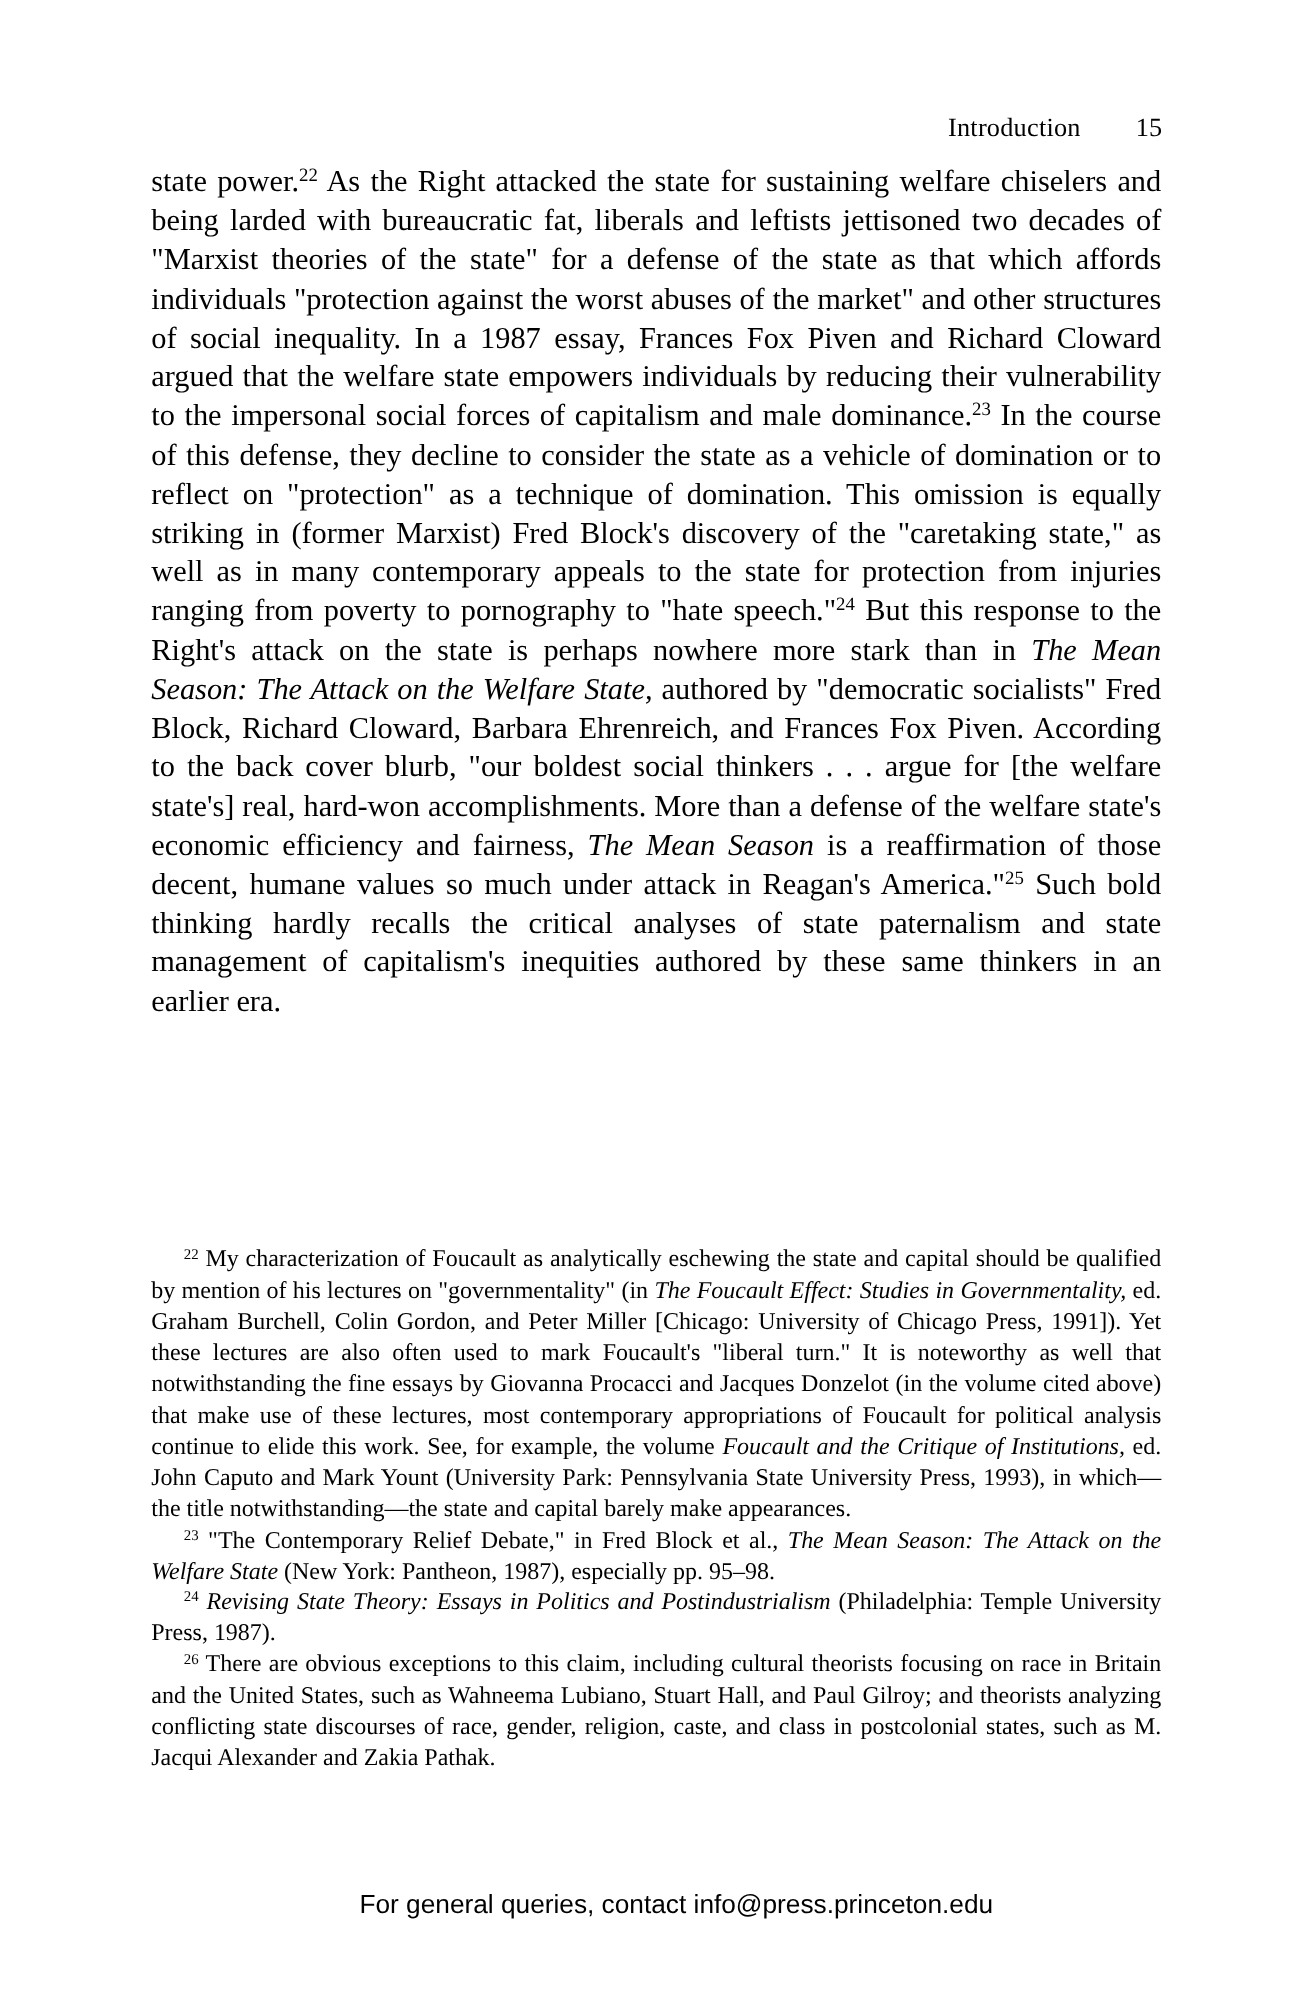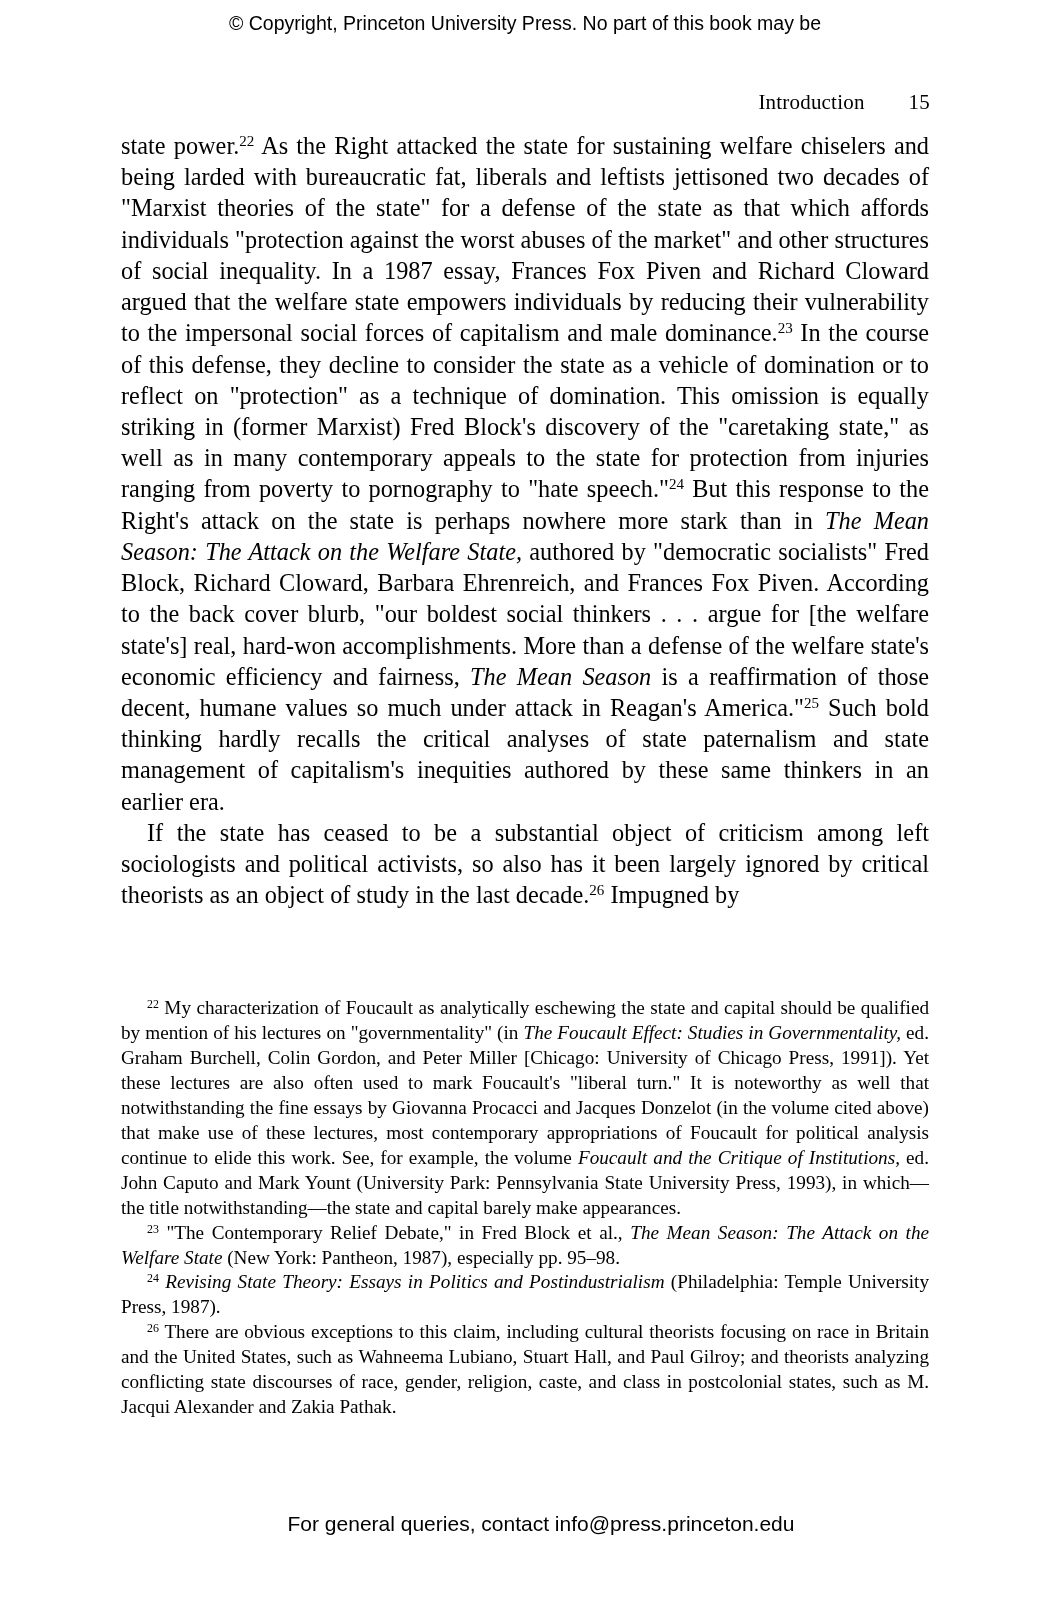--- a/index.html
+++ b/index.html
@@ -100,30 +100,28 @@
     font-size: 21px;
     color: #000;
   }
 </style>
 </head>
 <body>
 
 <div class="page">
 
   <div class="copyright-notice">
-    <div>© Copyright, Princeton University Press. No part of this book may be</div>
   </div>
 
   <div class="running-head">
     <span>Introduction</span><span class="folio">15</span>
   </div>
 
   <div class="body-area">
     <p class="body-par">state power.<sup>22</sup> As the Right attacked the state for sustaining welfare chiselers and being larded with bureaucratic fat, liberals and leftists jettisoned two decades of "Marxist theories of the state" for a defense of the state as that which affords individuals "protection against the worst abuses of the market" and other structures of social inequality. In a 1987 essay, Frances Fox Piven and Richard Cloward argued that the welfare state empowers individuals by reducing their vulnerability to the impersonal social forces of capitalism and male dominance.<sup>23</sup> In the course of this defense, they decline to consider the state as a vehicle of domination or to reflect on "protection" as a technique of domination. This omission is equally striking in (former Marxist) Fred Block's discovery of the "caretaking state," as well as in many contemporary appeals to the state for protection from injuries ranging from poverty to pornography to "hate speech."<sup>24</sup> But this response to the Right's attack on the state is perhaps nowhere more stark than in <i>The Mean Season: The Attack on the Welfare State,</i> authored by "democratic socialists" Fred Block, Richard Cloward, Barbara Ehrenreich, and Frances Fox Piven. According to the back cover blurb, "our boldest social thinkers . . . argue for [the welfare state's] real, hard-won accomplishments. More than a defense of the welfare state's economic efficiency and fairness, <i>The Mean Season</i> is a reaffirmation of those decent, humane values so much under attack in Reagan's America."<sup>25</sup> Such bold thinking hardly recalls the critical analyses of state paternalism and state management of capitalism's inequities authored by these same thinkers in an earlier era.</p>
-    <p class="body-par indent">If the state has ceased to be a substantial object of criticism among left sociologists and political activists, so also has it been largely ignored by critical theorists as an object of study in the last decade.<sup>26</sup> Impugned by</p>
   </div>
 
   <div class="notes">
     <p class="note indent"><sup>22</sup> My characterization of Foucault as analytically eschewing the state and capital should be qualified by mention of his lectures on "governmentality" (in <i>The Foucault Effect: Studies in Governmentality,</i> ed. Graham Burchell, Colin Gordon, and Peter Miller [Chicago: University of Chicago Press, 1991]). Yet these lectures are also often used to mark Foucault's "liberal turn." It is noteworthy as well that notwithstanding the fine essays by Giovanna Procacci and Jacques Donzelot (in the volume cited above) that make use of these lectures, most contemporary appropriations of Foucault for political analysis continue to elide this work. See, for example, the volume <i>Foucault and the Critique of Institutions,</i> ed. John Caputo and Mark Yount (University Park: Pennsylvania State University Press, 1993), in which—the title notwithstanding—the state and capital barely make appearances.</p>
     <p class="note indent"><sup>23</sup> "The Contemporary Relief Debate," in Fred Block et al., <i>The Mean Season: The Attack on the Welfare State</i> (New York: Pantheon, 1987), especially pp. 95–98.</p>
     <p class="note indent"><sup>24</sup> <i>Revising State Theory: Essays in Politics and Postindustrialism</i> (Philadelphia: Temple University Press, 1987).</p>
     <p class="note indent"><sup>26</sup> There are obvious exceptions to this claim, including cultural theorists focusing on race in Britain and the United States, such as Wahneema Lubiano, Stuart Hall, and Paul Gilroy; and theorists analyzing conflicting state discourses of race, gender, religion, caste, and class in postcolonial states, such as M. Jacqui Alexander and Zakia Pathak.</p>
   </div>
 
   <div class="footer">For general queries, contact info@press.princeton.edu</div>

